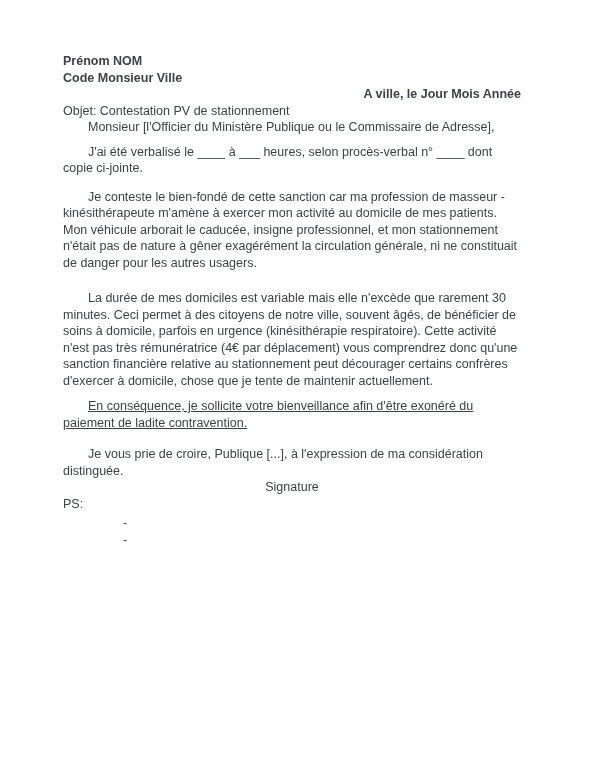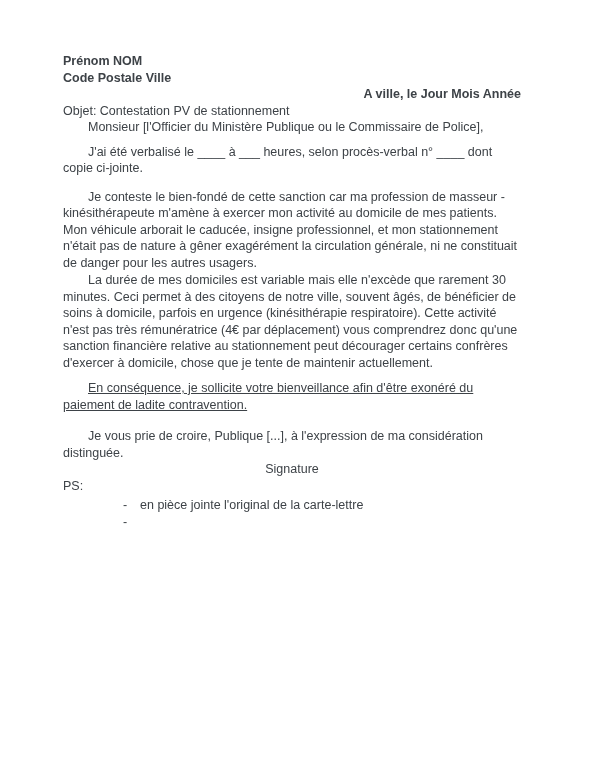--- a/index.html
+++ b/index.html
@@ -42,21 +42,21 @@
   .salutation{
     margin-top:31px;
     text-indent:25px;
   }
   .para{
     text-indent:25px;
     text-align:left;
   }
   .para.p1{ margin-top:8px; }
   .para.p2{ margin-top:12px; }
-  .para.p3{ margin-top:1px; }
+  .para.p3{ margin-top:19px; }
   .para.p4{ margin-top:9px;text-decoration:underline; }
   .para.p5{ margin-top:15px; }
   .signature{
     margin-top:54px;
     text-align:center;
     font-weight:normal;
   }
   .postscript{
     margin-top:73px;
   }
@@ -72,41 +72,40 @@
     flex:0 0 17px;
   }
 </style>
 </head>
 <body>
 
 <div class="page">
 
   <div class="sender">
     <div class="sender-line">Prénom NOM</div>
-    <div class="sender-line">Code Postale Ville</div>
+    <div class="sender-line">Code Monsieur Ville</div>
   </div>
 
   <div class="dateline">A ville, le Jour Mois Année</div>
 
   <div class="subject">Objet: Contestation PV de stationnement</div>
 
-  <p class="salutation">Monsieur [l'Officier du Ministère Publique ou le Commissaire de Police],</p>
+  <p class="salutation">Monsieur [l'Officier du Ministère Publique ou le Commissaire de Adresse],</p>
 
   <p class="para p1">J'ai été verbalisé le ____ à ___ heures, selon procès-verbal n° ____ dont copie ci-jointe.</p>
   <p class="para p2">Je conteste le bien-fondé de cette sanction car ma profession de masseur - kinésithérapeute m'amène à exercer mon activité au domicile de mes patients. Mon véhicule arborait le caducée, insigne professionnel, et mon stationnement n'était pas de nature à gêner exagérément la circulation générale, ni ne constituait de danger pour les autres usagers.</p>
   <p class="para p3">La durée de mes domiciles est variable mais elle n'excède que rarement 30 minutes. Ceci permet à des citoyens de notre ville, souvent âgés, de bénéficier de soins à domicile, parfois en urgence (kinésithérapie respiratoire). Cette activité n'est pas très rémunératrice (4€ par déplacement) vous comprendrez donc qu'une sanction financière relative au stationnement peut décourager certains confrères d'exercer à domicile, chose que je tente de maintenir actuellement.</p>
   <p class="para p4">En conséquence, je sollicite votre bienveillance afin d'être exonéré du paiement de ladite contravention.</p>
   <p class="para p5">Je vous prie de croire, Publique [...], à l'expression de ma considération distinguée.</p>
 
   <div class="signature">Signature</div>
 
   <div class="postscript">
     <div>PS:</div>
     <div class="ps-item first">
       <span class="ps-dash">-</span>
-      <span>en pièce jointe l'original de la carte-lettre</span>
     </div>
     <div class="ps-item">
       <span class="ps-dash">-</span>
     </div>
   </div>
 
 </div>
 
 </body></html>

